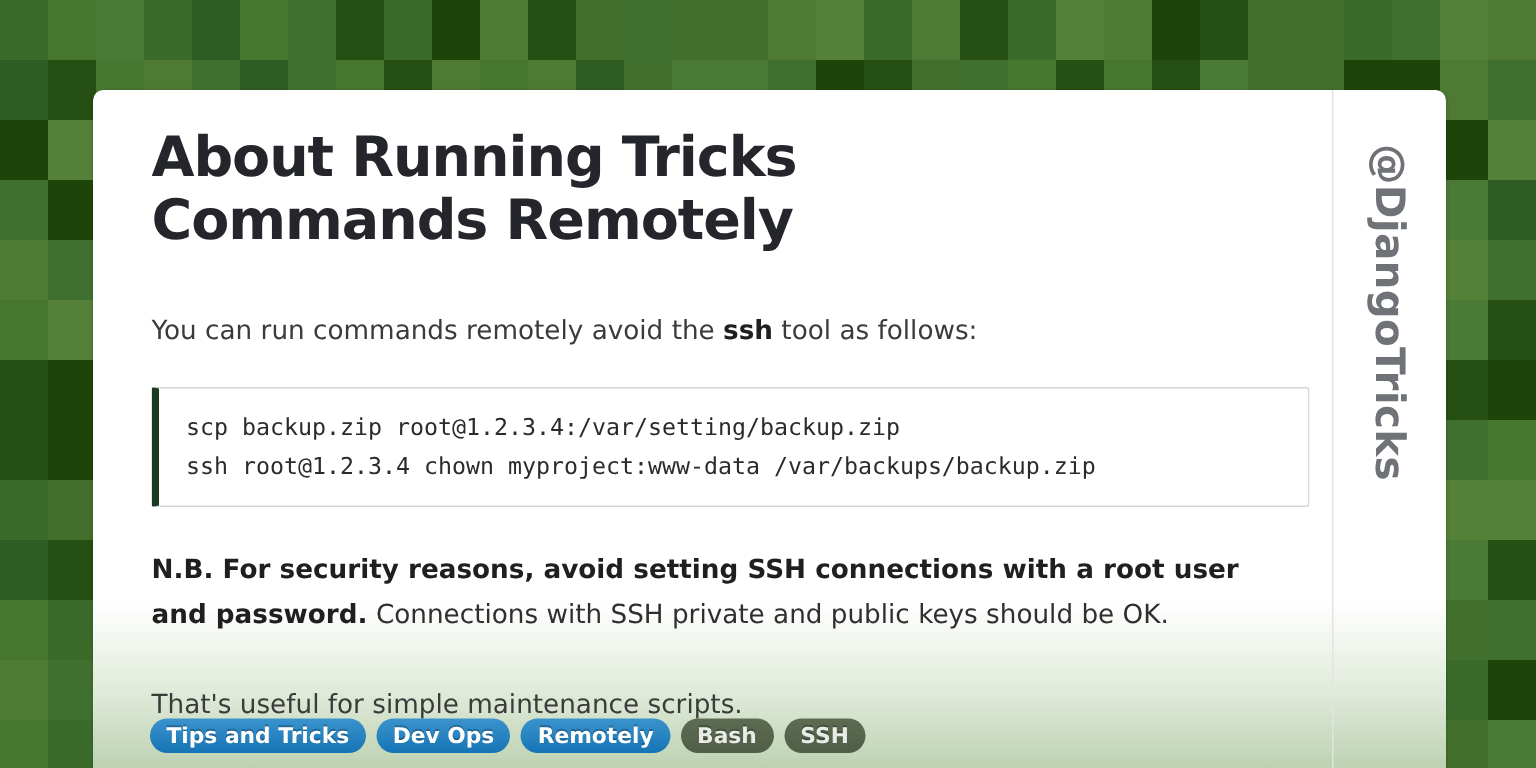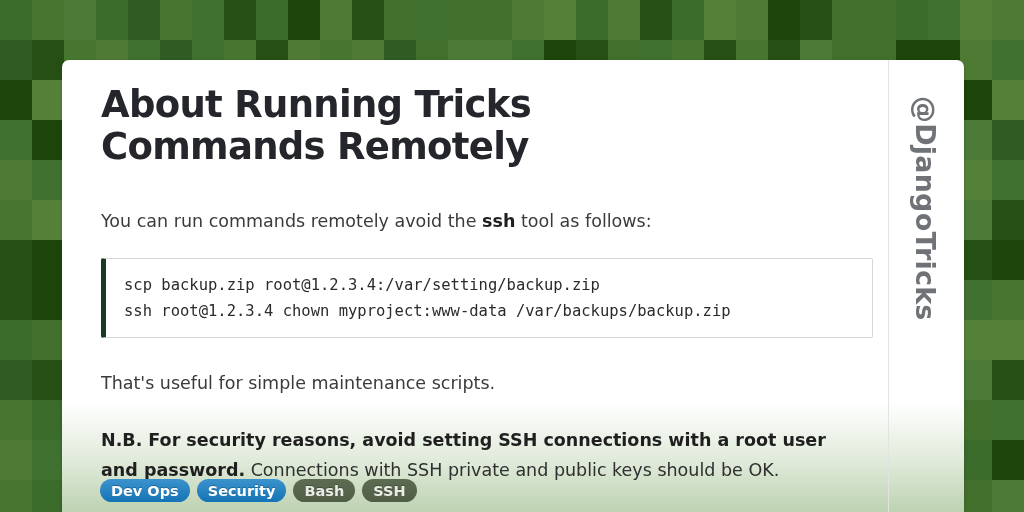--- a/index.html
+++ b/index.html
@@ -596,36 +596,37 @@
 
       <p class="para lead">
         <span>You can run commands remotely avoid the </span><b>ssh</b><span> tool as follows:</span>
       </p>
 
       <div class="codeblock">
         <pre>scp backup.zip root@1.2.3.4:/var/setting/backup.zip
 ssh root@1.2.3.4 chown myproject:www-data /var/backups/backup.zip</pre>
       </div>
 
-      <p class="para mid">That's useful for simple maintenance scripts.</p>
-
       <p class="para nb">
         <strong>N.B. For security reasons, avoid setting SSH connections with a root user and password.</strong><span> Connections with SSH private and public keys should be OK.</span>
       </p>
 
+      <p class="para mid">That's useful for simple maintenance scripts.</p>
+
     </div>
   </div>
 
   <div class="divider"></div>
 
   <div class="handle-col">
     <span class="handle-text">@DjangoTricks</span>
   </div>
 
   <div class="card-fade"></div>
 </div>
 
 <div class="tags">
+    <span class="tag blue">Tips and Tricks</span>
     <span class="tag blue">Dev Ops</span>
-    <span class="tag blue">Security</span>
+    <span class="tag blue">Remotely</span>
     <span class="tag olive">Bash</span>
     <span class="tag olive">SSH</span>
   </div>
 
 </body></html>

